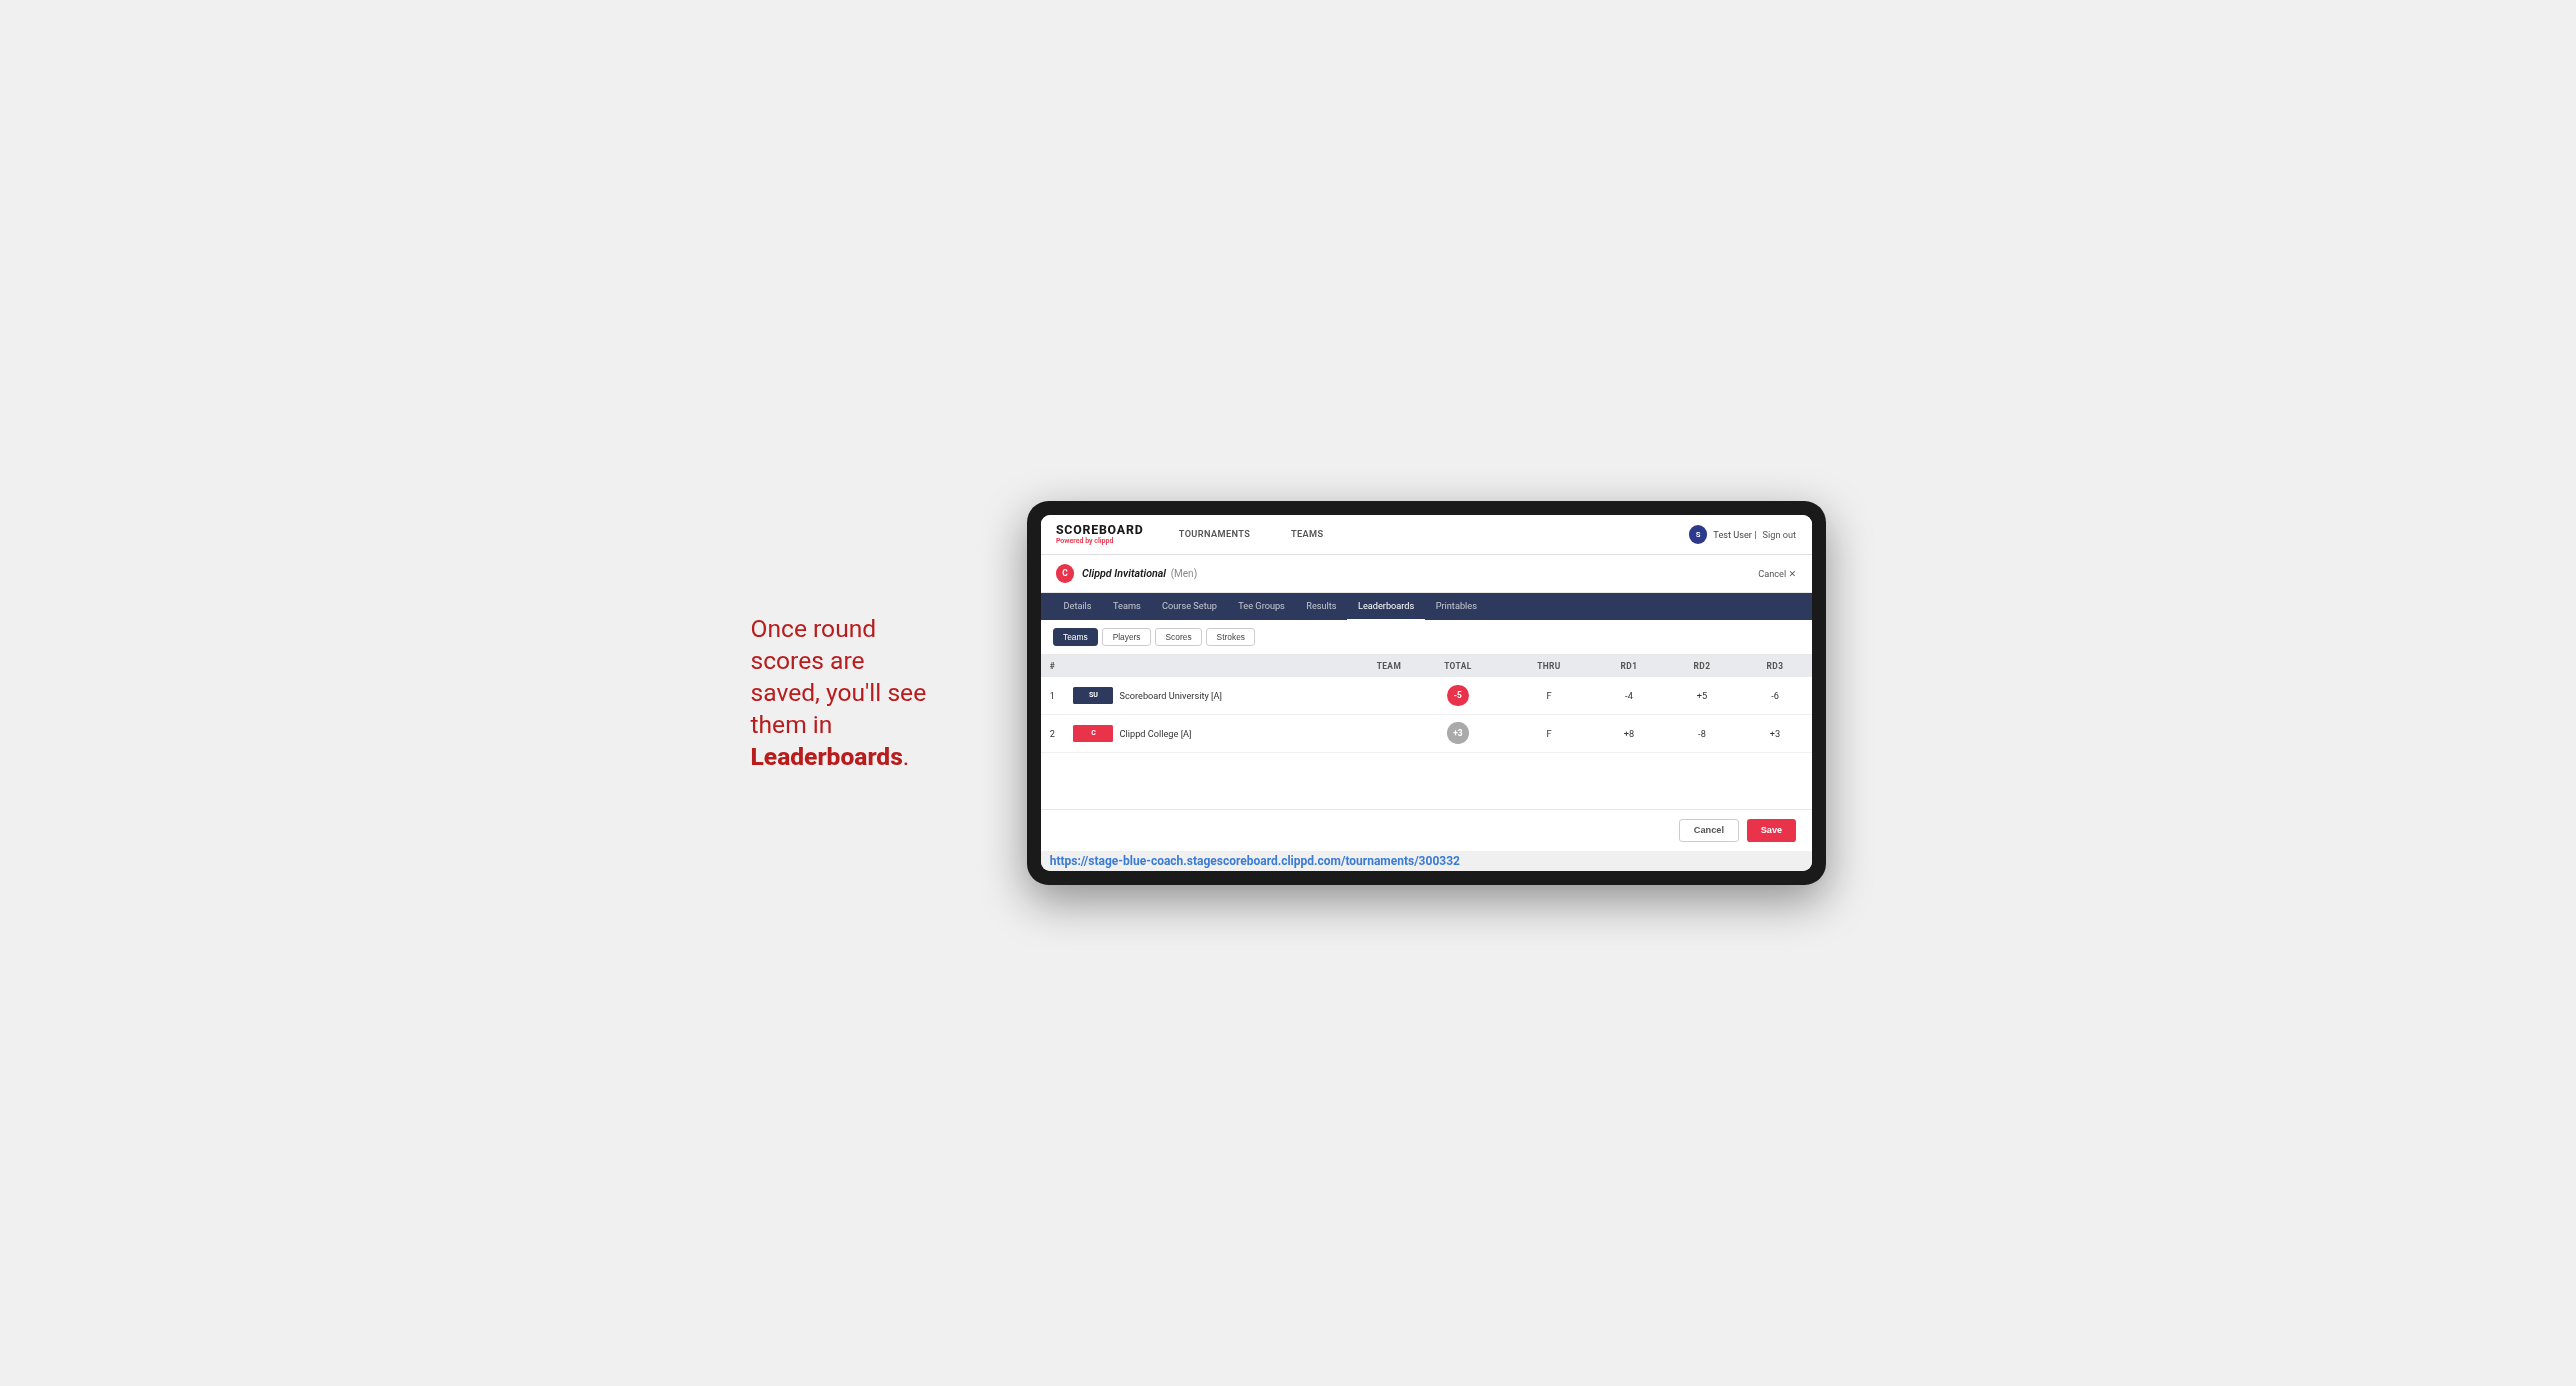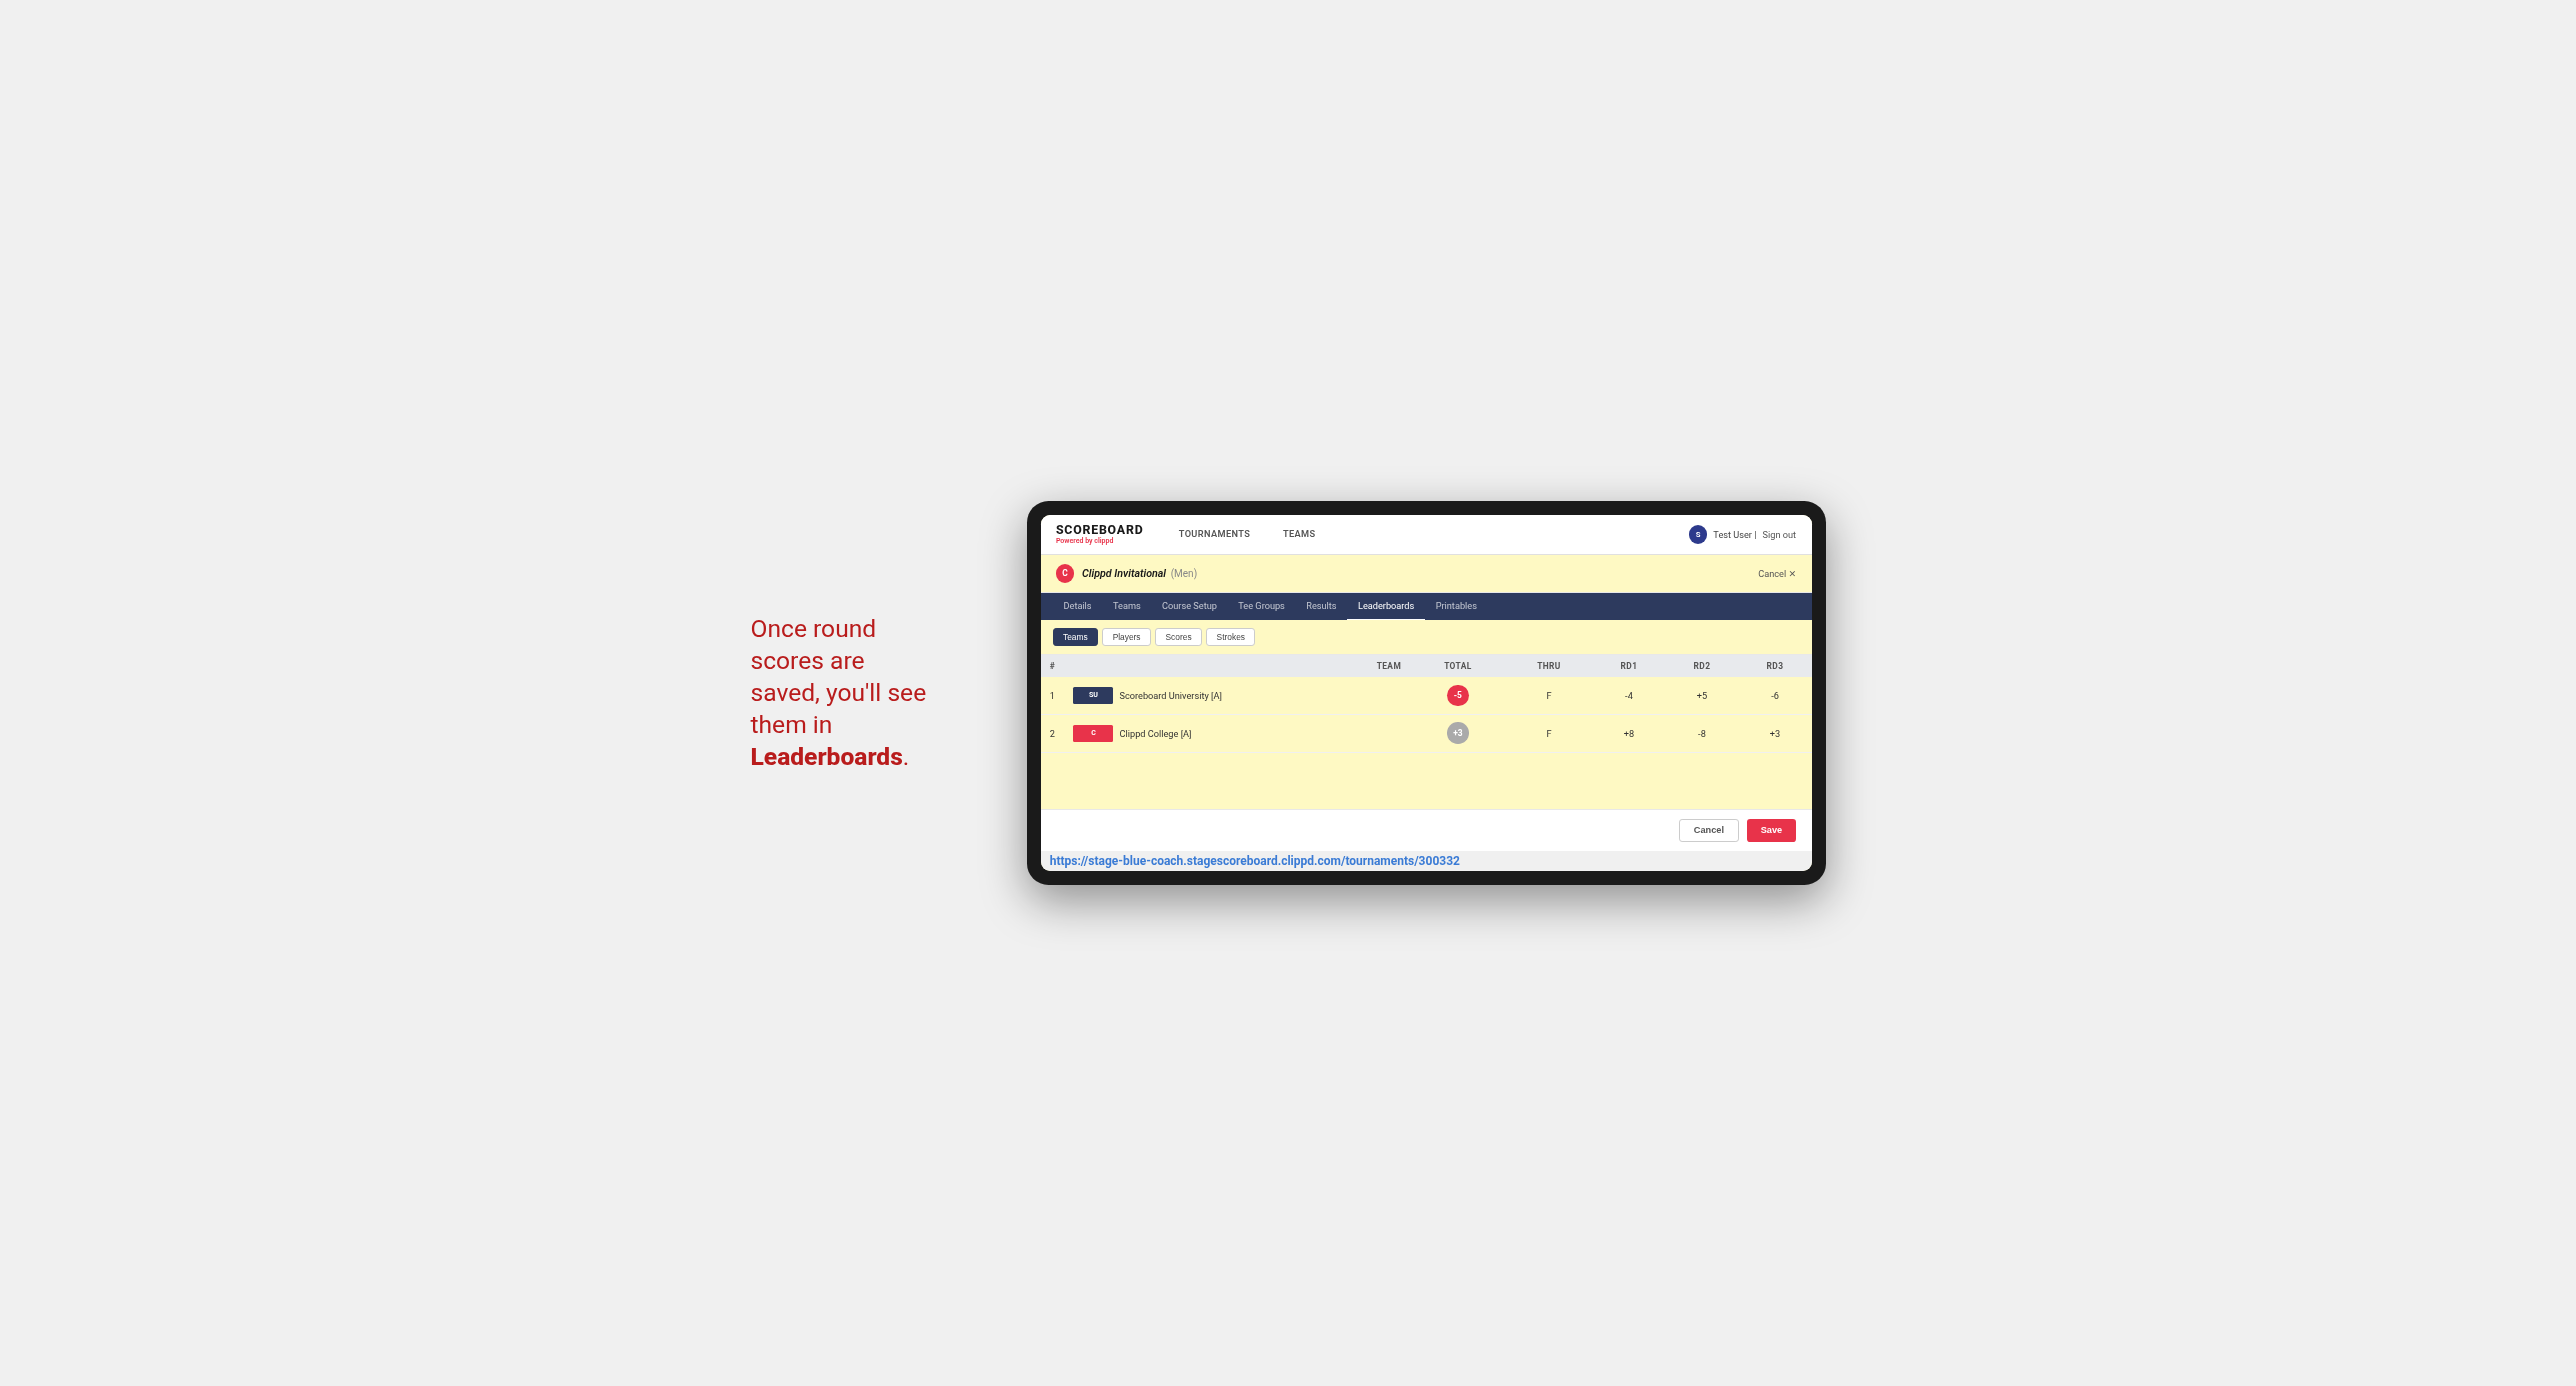--- a/index.html
+++ b/index.html
@@ -35,21 +35,21 @@
     .tablet-frame {
       flex: 1;
       background: #1a1a1a;
       border-radius: 21.5px;
       padding: 14px;
       box-shadow: 0 15.4px 46px rgba(0,0,0,0.4);
       position: relative;
     }
 
     .tablet-screen {
-      background: #fef9c3;
+      background: #ffffff;
       border-radius: 9.2px;
       overflow: hidden;
       width: 100%;
     }
 
     
     .top-nav {
       background: #fff;
       border-bottom: 0.8px solid #e0e0e0;
       display: flex;
@@ -76,21 +76,21 @@
       color: #666;
     }
 
     .logo-powered span {
       color: #e8334a;
       font-weight: 600;
     }
 
     .nav-links {
       display: flex;
-      gap: 8px;
+      gap: 16px;
       height: 100%;
     }
 
     .nav-link {
       padding: 0 12.3px;
       font-size: 9.2px;
       font-weight: 600;
       color: #555;
       display: flex;
       align-items: center;

